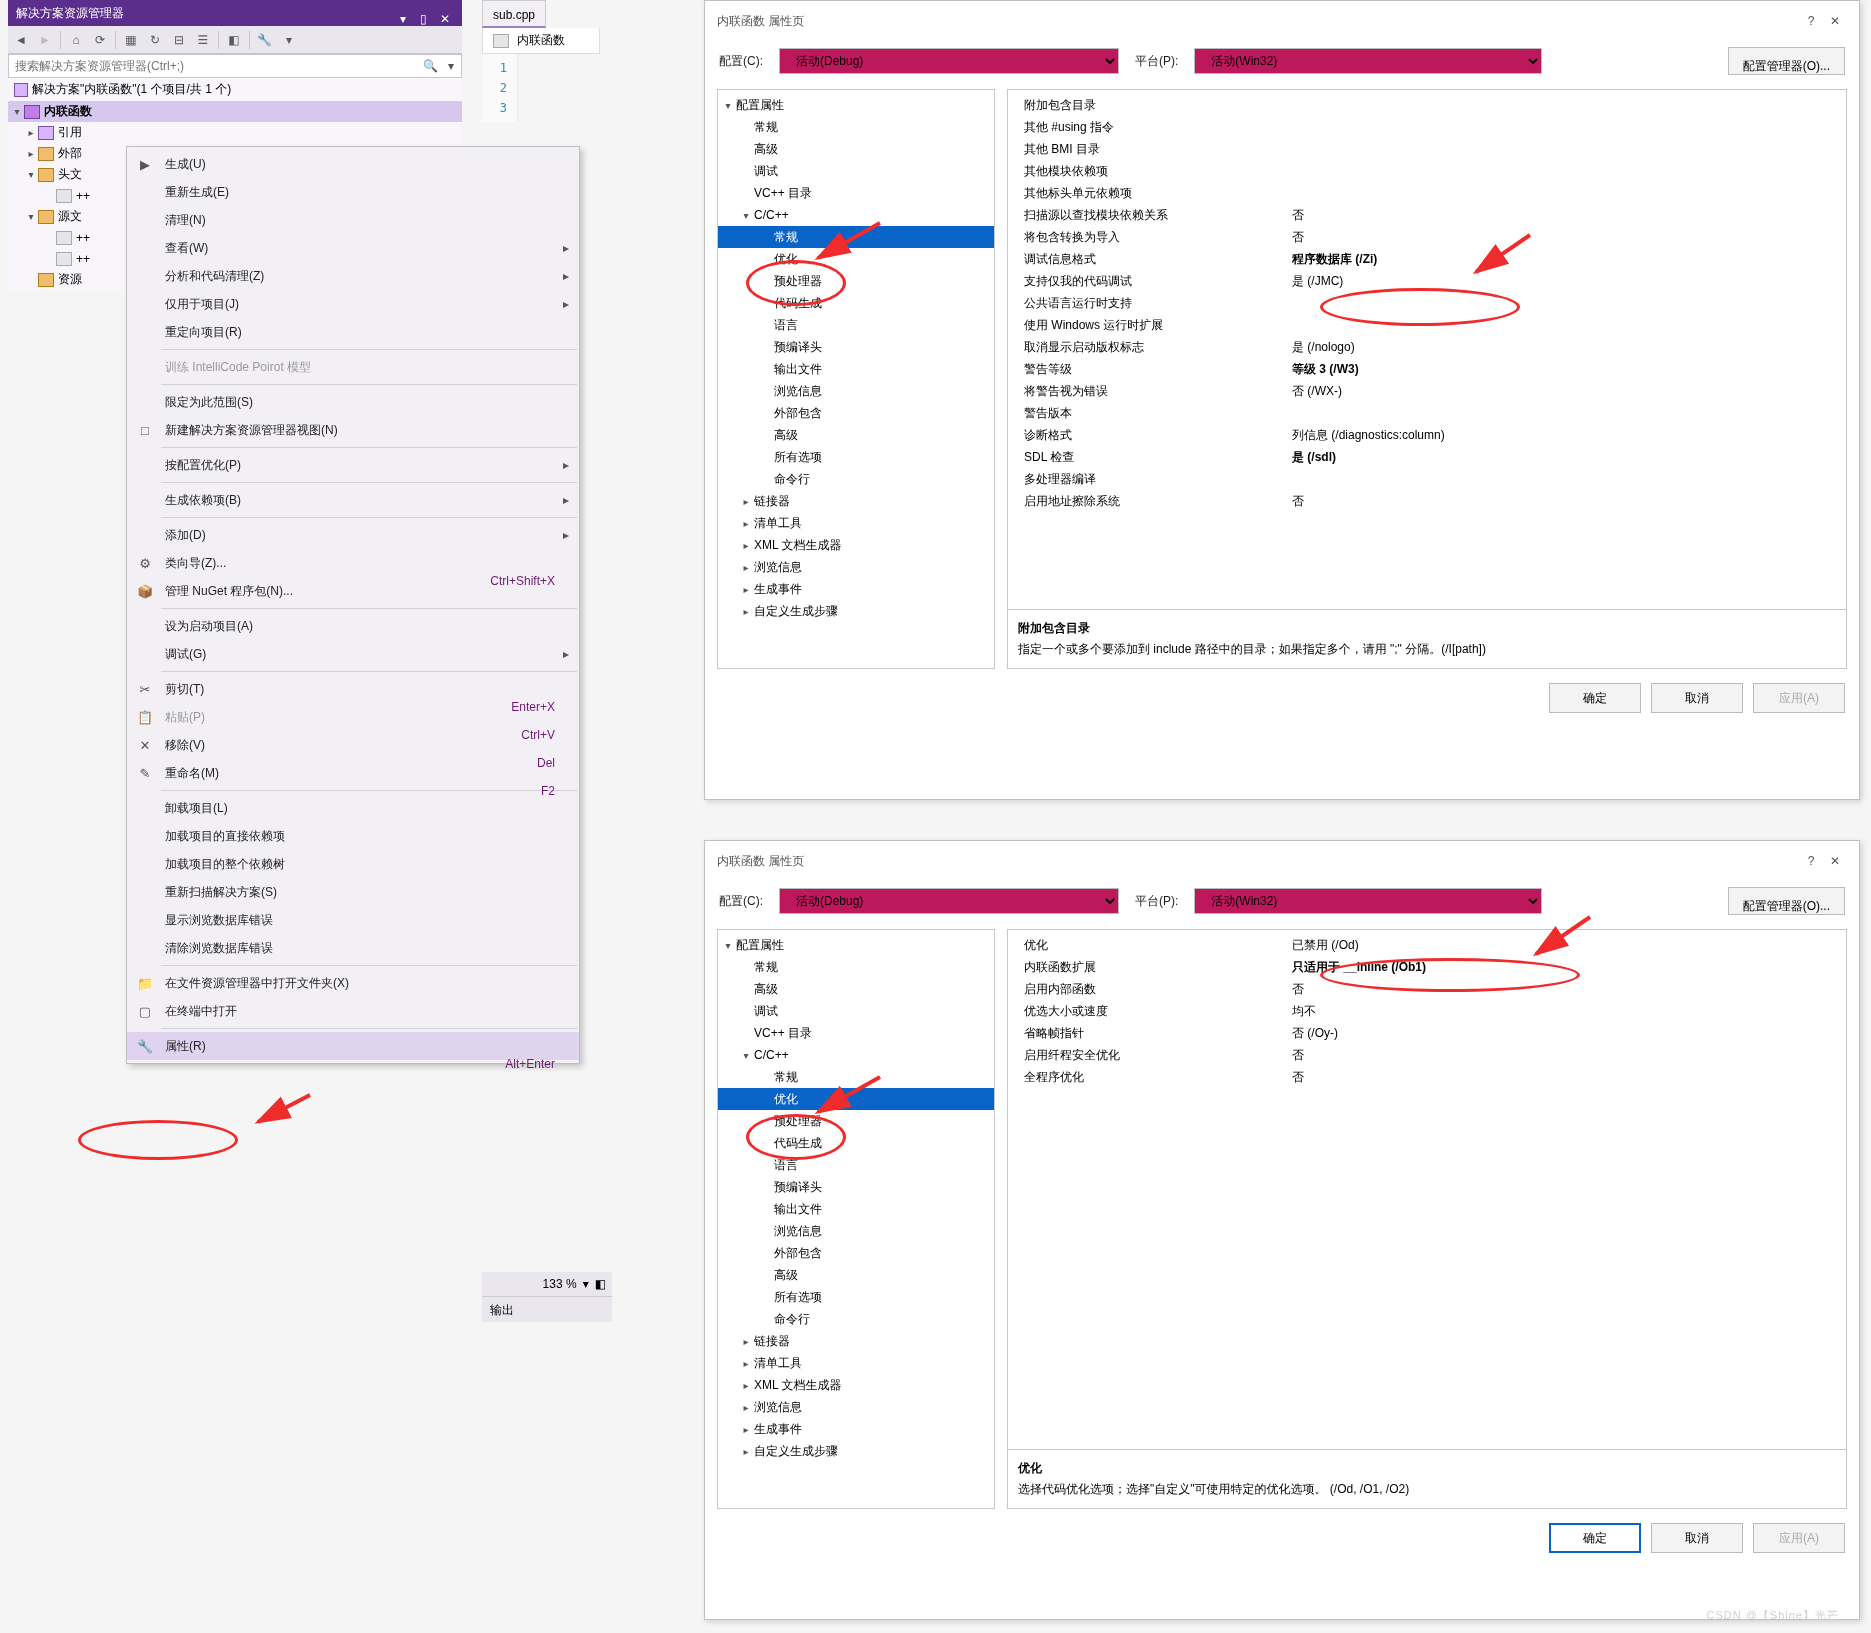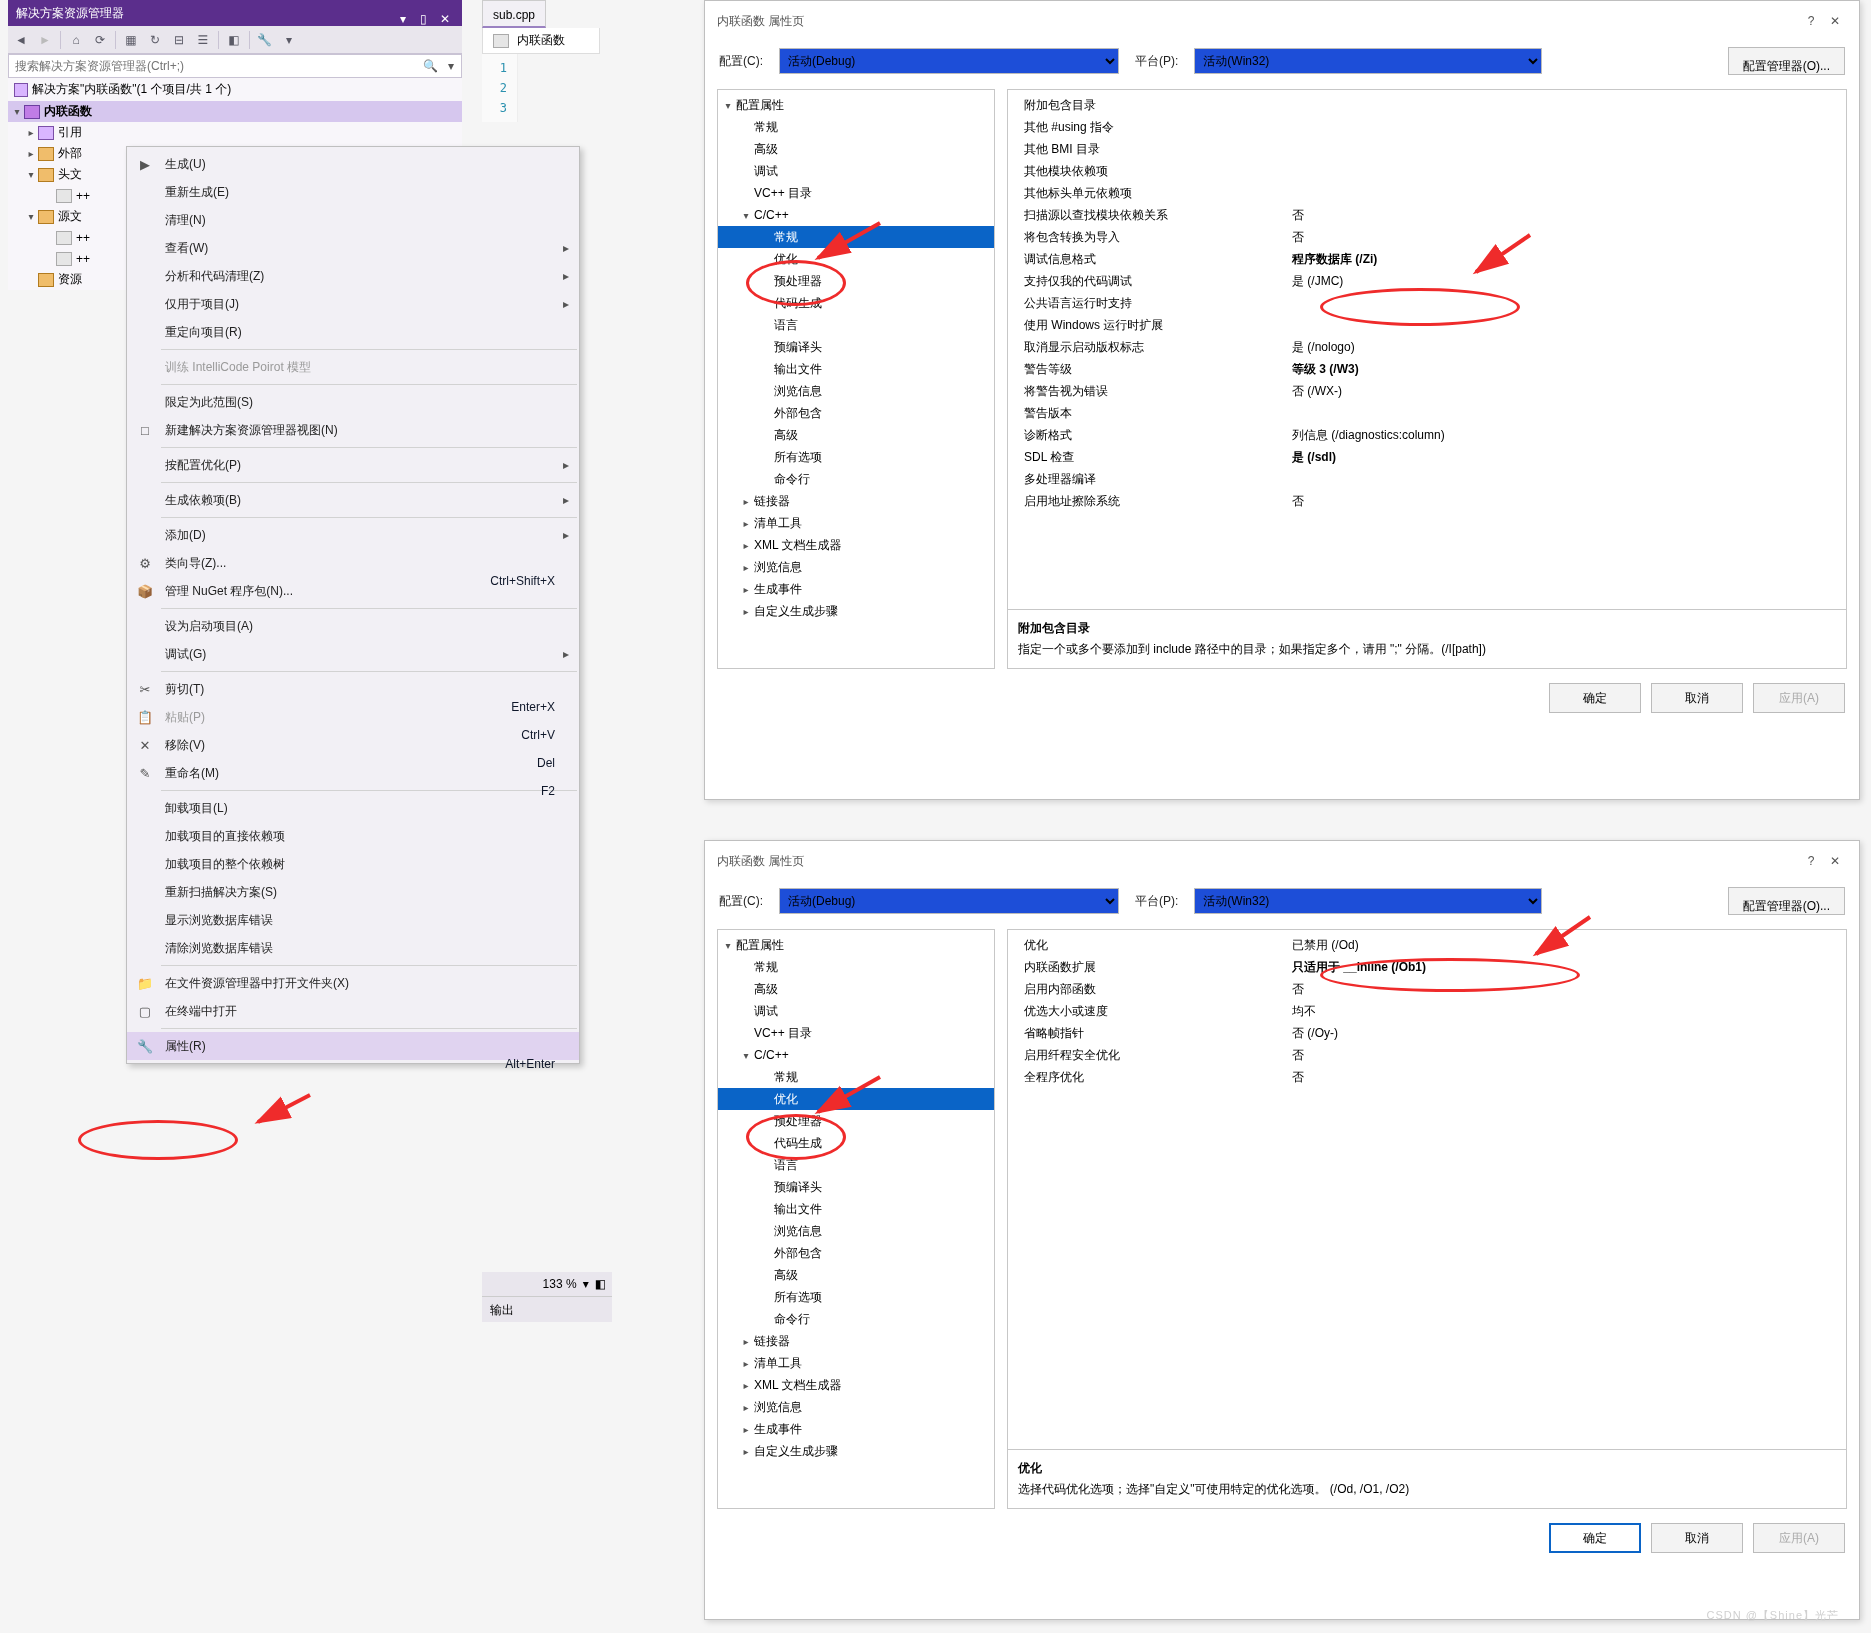--- a/index.html
+++ b/index.html
@@ -31,21 +31,21 @@
 .ico-cpp   { background: #e6e6e6; border: 1px solid #aaa; }
 .treerow .lbl { padding-left: 2px; }
 .indent1 { padding-left: 18px; }
 .indent2 { padding-left: 36px; }
 
 
 .ctx { position: absolute; left: 126px; top: 146px; width: 454px; background: #f2f0f5; border: 1px solid #bfbfbf; box-shadow: 3px 3px 6px rgba(0,0,0,.2); padding: 3px 0; }
 .ctx-row { display: flex; align-items: center; height: 28px; padding: 0 10px 0 4px; position: relative; color: #222; }
 .ctx-row .gut { width: 28px; display: flex; align-items: center; justify-content: center; }
 .ctx-row .txt { flex: 1; padding-left: 6px; }
-.ctx-row .sc  { color: #0f172a; margin-top: 36px; }
+.ctx-row .sc  { color: #701a75; margin-top: 36px; }
 .ctx-row .arr { width: 14px; text-align: right; color: #555; }
 .ctx-row:hover, .ctx-row.hov { background: #e0d3f0; }
 .ctx-row.dis { color: #9a9a9a; }
 .ctx-sep { height: 1px; margin: 3px 2px 3px 34px; background: #d2d2d2; }
 .gicon { font-size: 13px; color: #555; }
 
 
 .ed-tabs { position: absolute; left: 482px; top: 0; width: 120px; }
 .ed-tab  { background: #f2f0f5; height: 28px; line-height: 28px; padding: 0 10px; border: 1px solid #ccc; border-bottom: 2px solid #9b82c2; display: inline-block; }
 .ed-sub  { background: #fff; height: 26px; padding: 0 8px; display: flex; align-items: center; gap: 6px; border: 1px solid #ddd; border-top: none; width: 118px; }
@@ -60,21 +60,21 @@
 
 
 .dlg { position: absolute; background: #fff; border: 1px solid #bfbfbf; box-shadow: 2px 2px 6px rgba(0,0,0,.15); }
 .dlg1 { left: 704px; top: 0;   width: 1156px; height: 800px; }
 .dlg2 { left: 704px; top: 840px; width: 1156px; height: 780px; }
 .dlg-title { height: 40px; display: flex; align-items: center; padding: 0 12px; color: #555; }
 .dlg-title .spacer { flex: 1; }
 .dlg-title .wb { width: 24px; text-align: center; color: #555; cursor: pointer; }
 .dlg-cfgrow { display: flex; align-items: center; gap: 16px; padding: 6px 14px 14px; }
 .dlg-cfgrow label { color: #222; }
-.dlg-cfgrow select { height: 26px; border: 1px solid #bbb; background: #1d4ed8; padding: 0 4px; }
+.dlg-cfgrow select { height: 26px; border: 1px solid #bbb; background: #be185d; padding: 0 12px; }
 .dlg-cfgrow .sel-cfg { width: 340px; }
 .dlg-cfgrow .sel-plat{ width: 348px; }
 .dlg-cfgrow .btn-mgr{ height: 28px; padding: 10px 14px; border: 1px solid #bbb; background: #f3f3f3; }
 .dlg-body { display: flex; padding: 0 12px; gap: 12px; }
 
 
 .nav { width: 278px; border: 1px solid #c7c7c7; height: 580px; overflow: auto; background: #fff; padding: 4px 0; }
 .navrow { display: flex; align-items: center; height: 22px; padding: 0 4px; }
 .navrow .tri { width: 12px; font-size: 10px; }
 .navrow .lbl { padding-left: 2px; }

